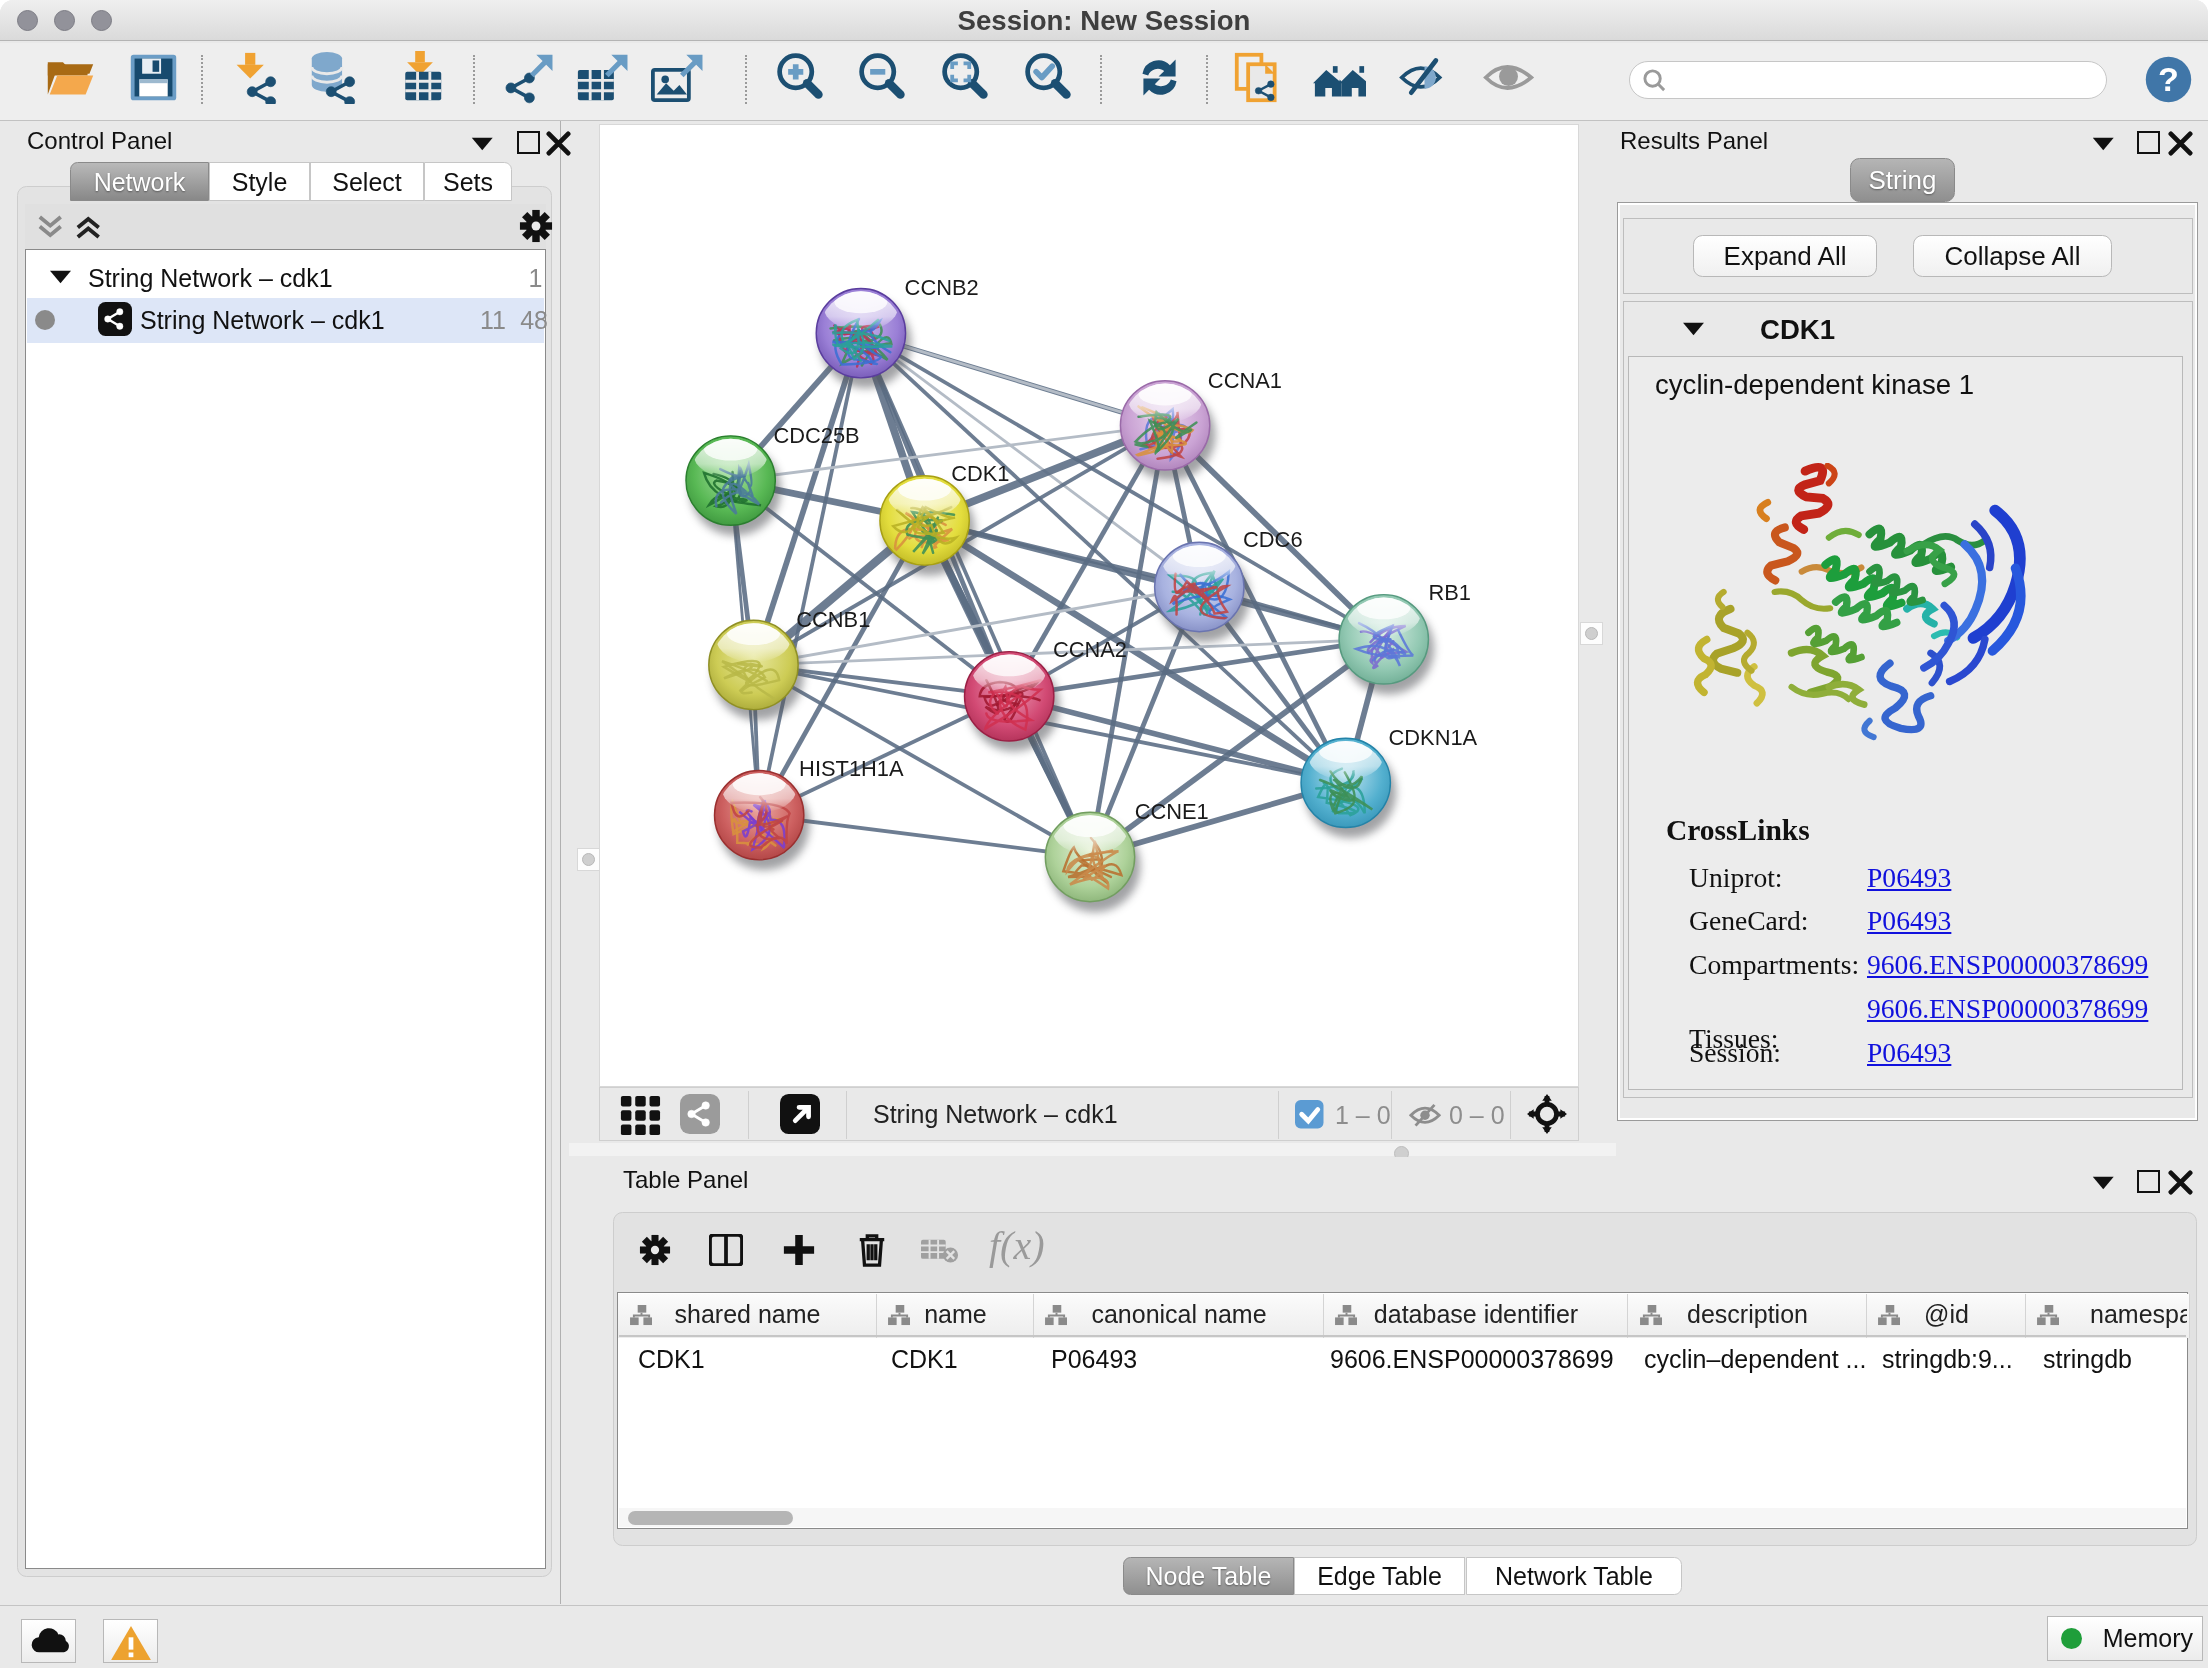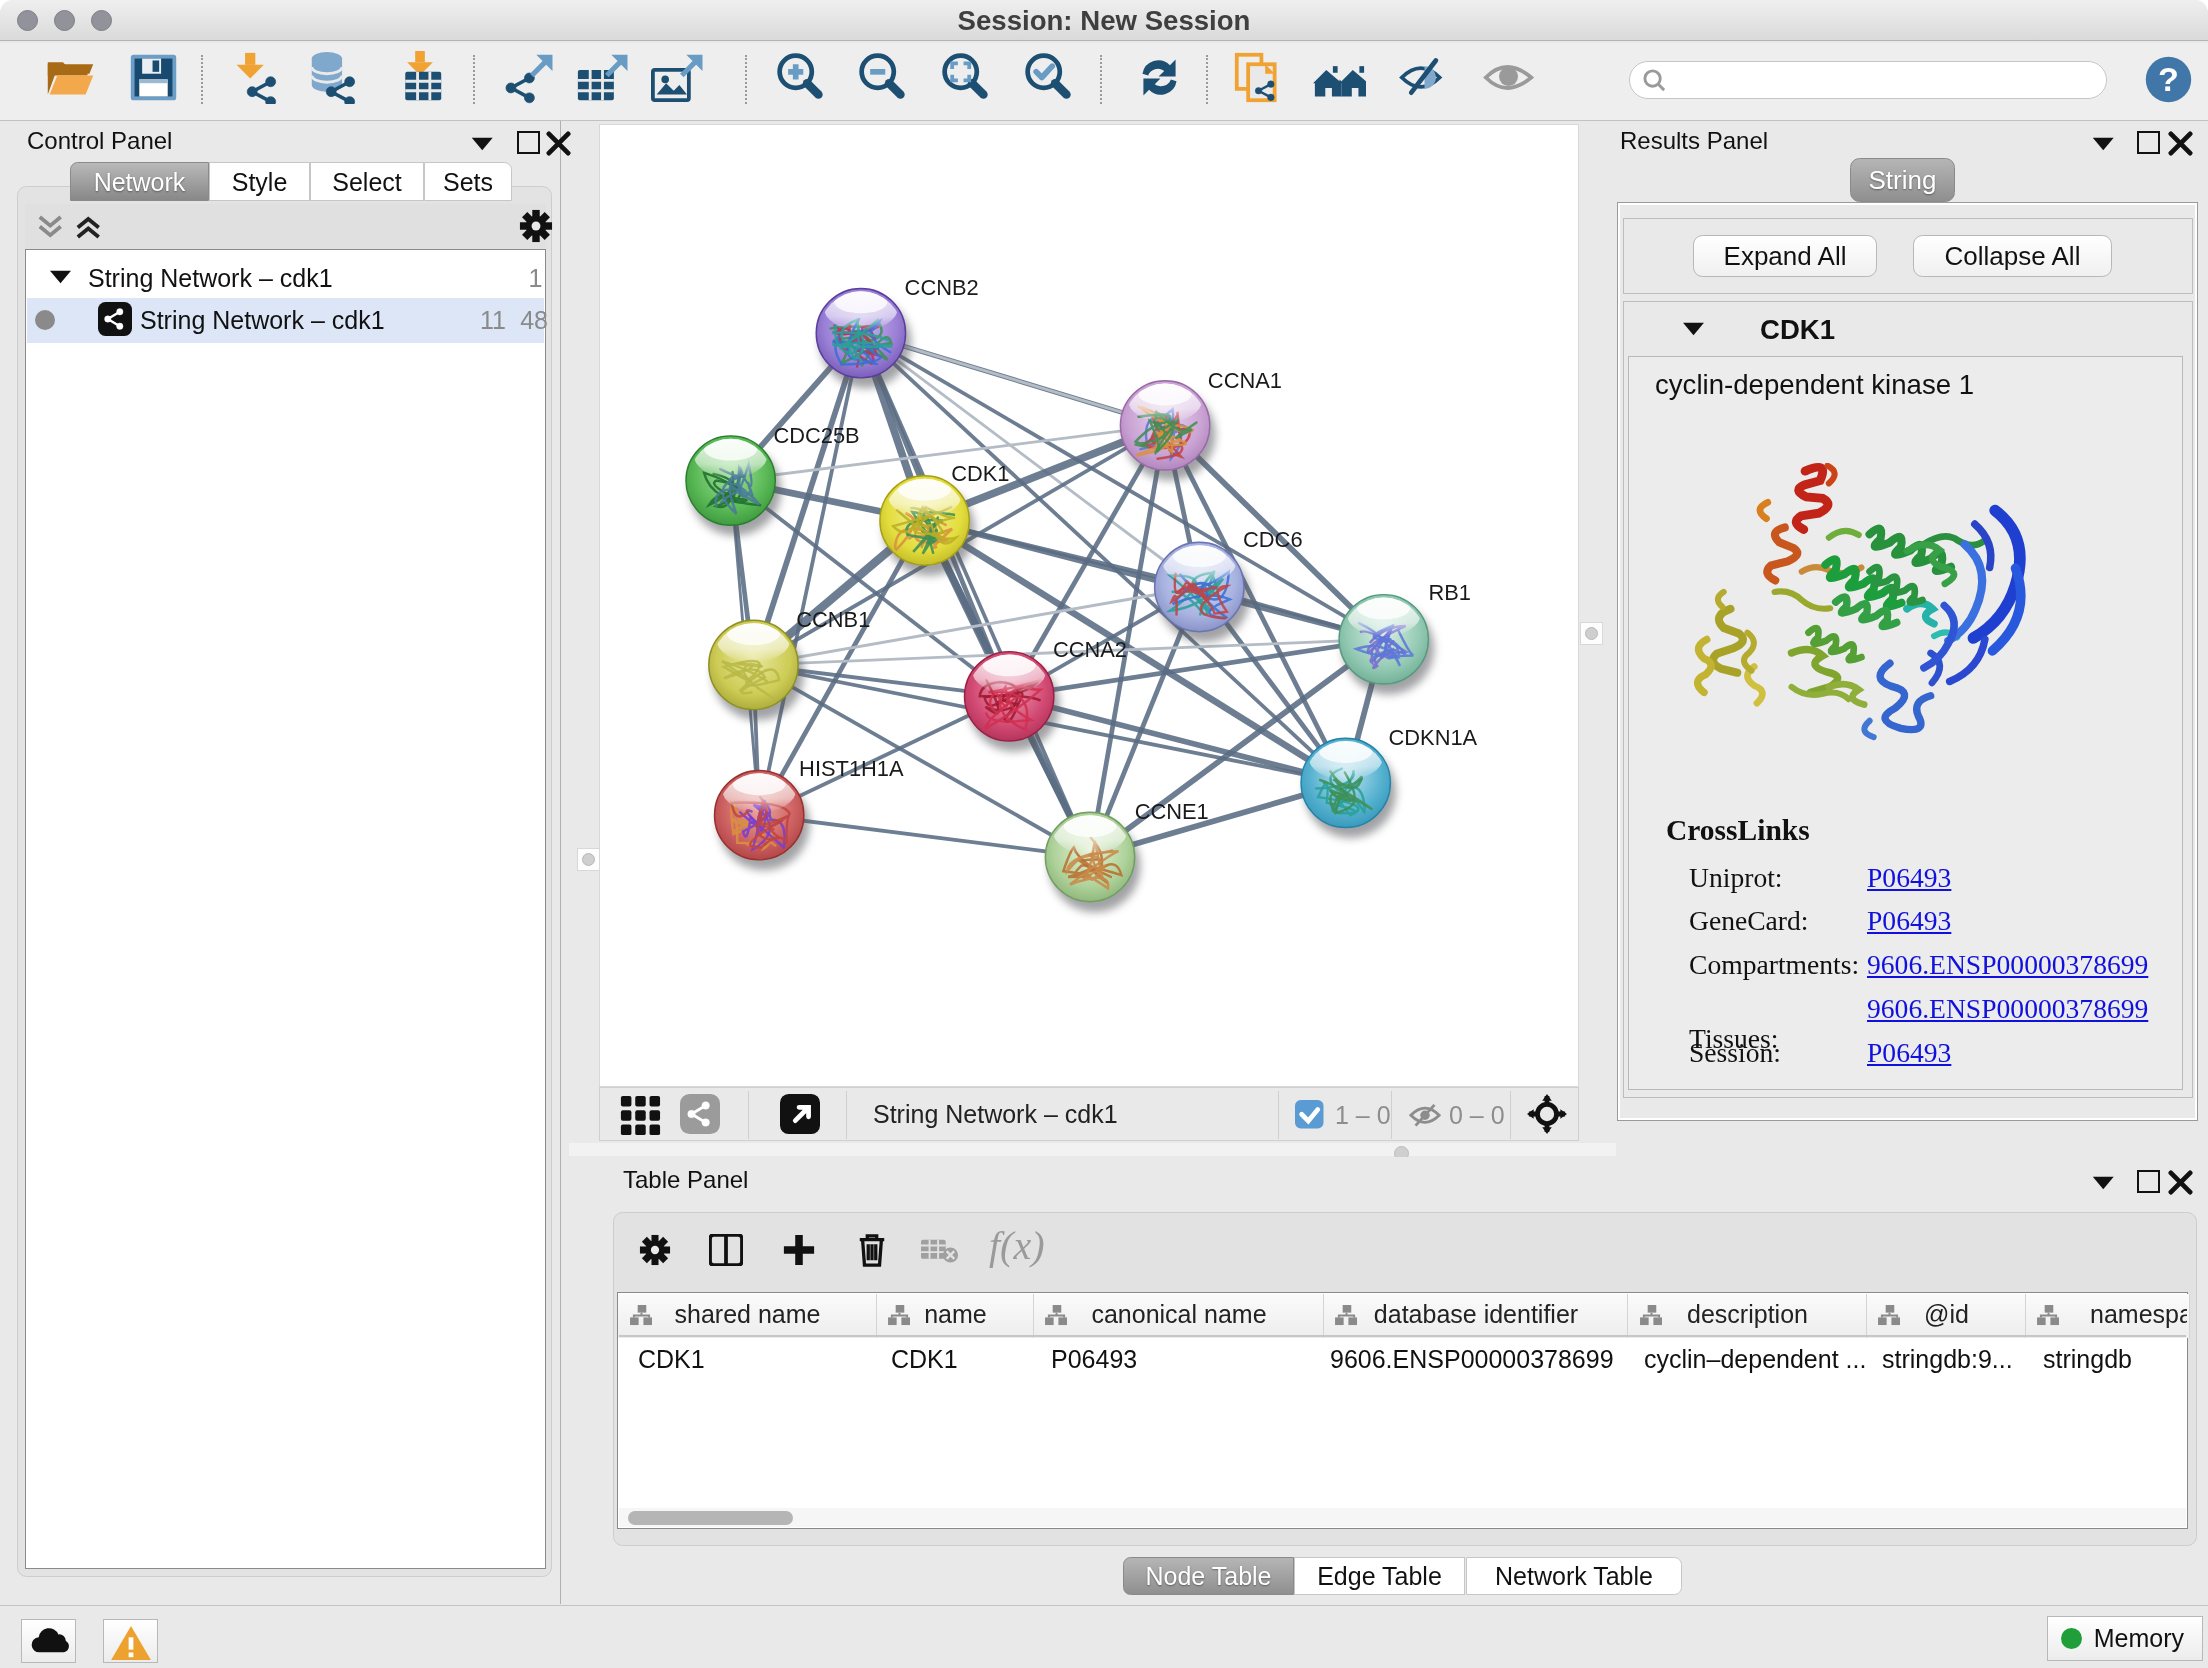--- a/index.html
+++ b/index.html
@@ -821,14 +821,14 @@
           <path d="M12 28 a8 8 0 0 1 -1 -16 a11 11 0 0 1 21 -3 a7 7 0 0 1 8 7 a6.5 6.5 0 0 1 -2 12 z" fill="#111"></path>
         </svg></div>
     </div>
     <div style="position:absolute;left:103px;top:1619px;width:55px;height:44px;background:linear-gradient(#fff,#ececec);border:1.9px solid #b8b8b8">
       <div style="position:absolute;left:5.7px;top:4.8px"><svg width="42" height="36" viewBox="0 0 44 38" style="">
           <path d="M22 1 L43 37 H1 Z" fill="#eda22f"></path>
           <rect x="19.5" y="13" width="5" height="13" fill="#fff"></rect>
           <rect x="19.5" y="29" width="5" height="5" fill="#fff"></rect>
         </svg></div>
     </div>
-    <div style="position:absolute;left:2047px;top:1616px;width:156px;height:45px;background:linear-gradient(#fff,#ececec);border:1.9px solid #b8b8b8;font-size:25px;color:#111;text-align:right;line-height:42px;padding-right:18px"><span style="position:absolute;left:13.3px;top:11.4px;width:21px;height:21px;border-radius:50%;background:#1f9e3a"></span>Memory</div>
+    <div style="position:absolute;left:2047px;top:1616px;width:156px;height:45px;background:linear-gradient(#fff,#ececec);border:1.9px solid #b8b8b8;font-size:25px;color:#111;text-align:right;line-height:42px;padding-right:9px"><span style="position:absolute;left:13.3px;top:11.4px;width:21px;height:21px;border-radius:50%;background:#1f9e3a"></span>Memory</div>
   </div>
 
 </body></html>

